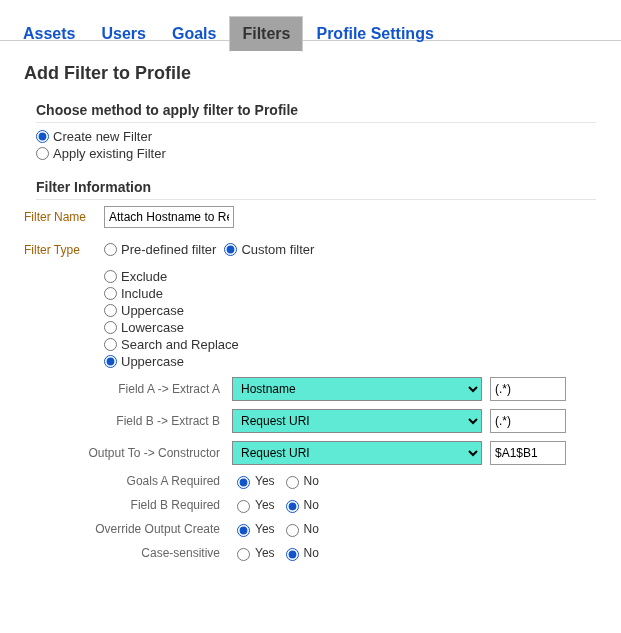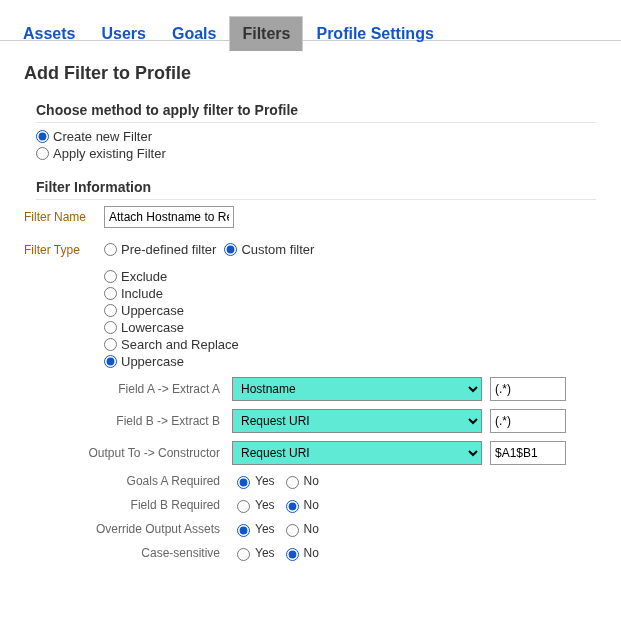--- a/index.html
+++ b/index.html
@@ -242,21 +242,21 @@
         <span>Yes</span>
       </label>
     <label>
         <input type="radio" name="fbreq" checked="" style="">
         <span>No</span>
       </label>
   </div>
 </div>
 
 <div class="adv-row">
-  <div class="adv-label">Override Output Assets</div>
+  <div class="adv-label">Override Output Create</div>
   <div class="yn-radios">
     <label>
         <input type="radio" name="ovr" checked="" style="">
         <span>Yes</span>
       </label>
     <label>
         <input type="radio" name="ovr" style="">
         <span>No</span>
       </label>
   </div>

